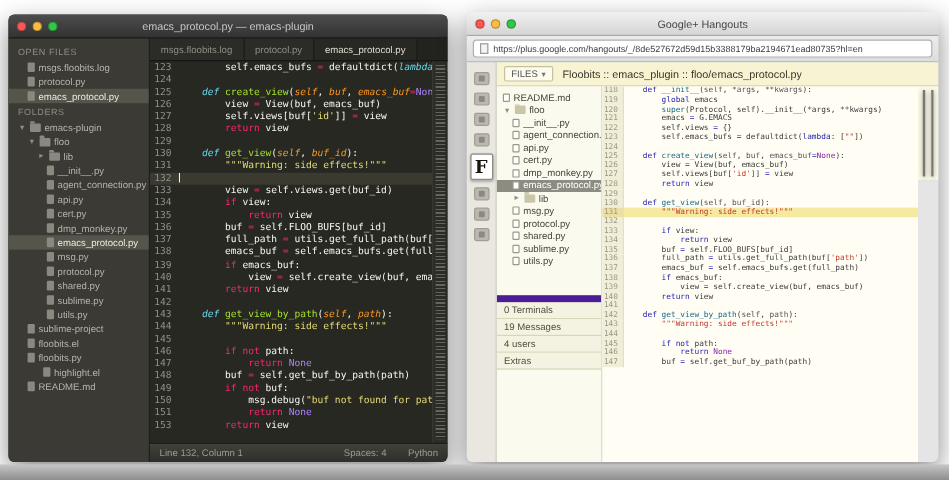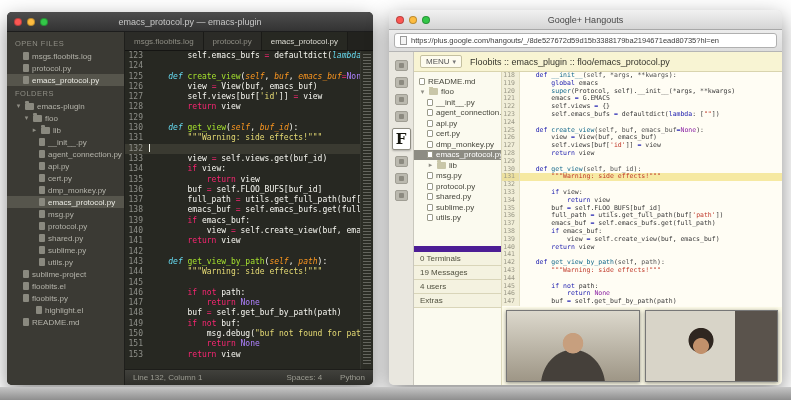--- a/index.html
+++ b/index.html
@@ -65,21 +65,21 @@
 .menubtn::after{content:"▾";font-size:7px;color:#777}
 .htitle{font-size:9px;color:#35352c;white-space:nowrap;overflow:hidden}
 .hbody{flex:1;display:flex;min-height:0}
 .htree{width:88px;flex:none;background:#fbfaef;border-right:1px solid #ddd9bc;font-size:8px;color:#46463c;padding-top:4px;display:flex;flex-direction:column;overflow:hidden}
 .htree .tree-row{height:10.5px;padding-left:5px}
 .htree .tree-row.sel{background:#8d8c83;color:#fff}
 .htree .fico{width:6px;height:7px;background:#fff;border:1px solid #9a9a8a}
 .htree .fold{background:#c9c6a8}.htree .fold::before{background:#c9c6a8}
 .tree-sections{margin-top:23px;border-top:6px solid #4c1d95}
 .hsec{height:14px;display:flex;align-items:center;padding-left:6px;border-bottom:1px solid #d9d5b9;font-size:8px;color:#50503f;background:#f4f2e0}
-.hcodewrap{flex:1;display:flex;flex-direction:column;min-width:0}
+.hcodewrap{flex:1;display:flex;min-width:0}
 .hcode{flex:1;background:#fffdf4;font-family:"DejaVu Sans Mono",monospace;font-size:6.5px;overflow:hidden}
 .hcode .crow{height:7.8px;line-height:7.8px}
 .hcode .gut{width:18px;flex:none;text-align:right;padding-right:4px;color:#9a9887;background:#f1eed8;border-right:1px solid #e3dfc2}
 .hcode .crow.hl{background:#f6e9a2}
 .hcode .crow.hl .gut{background:#ece0a0}
 .hcode .tok-p{color:#3a3a3a}
 .hcode .tok-k,.hcode .tok-o,.hcode .tok-d{color:#2222b0}
 .hcode .tok-f{color:#156a8c}
 .hcode .tok-a{color:#555}
 .hcode .tok-c{color:#8a1fa3}
@@ -281,21 +281,21 @@
         <div class="hicon"></div>
         <div class="hicon"></div>
         <div class="ficon">F</div>
         <div class="hicon"></div>
         <div class="hicon"></div>
         <div class="hicon"></div>
       </div>
     <div class="hright">
       <div class="hheader">
         <span class="menubtn">
-            <span>MENU</span>
+            <span>FILES</span>
           </span>
         <span class="htitle">Floobits :: emacs_plugin :: floo/emacs_protocol.py</span>
       </div>
       <div class="hbody">
         <div class="htree">
           <div id="hangout-tree">
               <div class="tree-row" style="padding-left: 5px;">
                 <span class="fico"></span>
                 <span class="lbl">README.md</span>
               </div>

